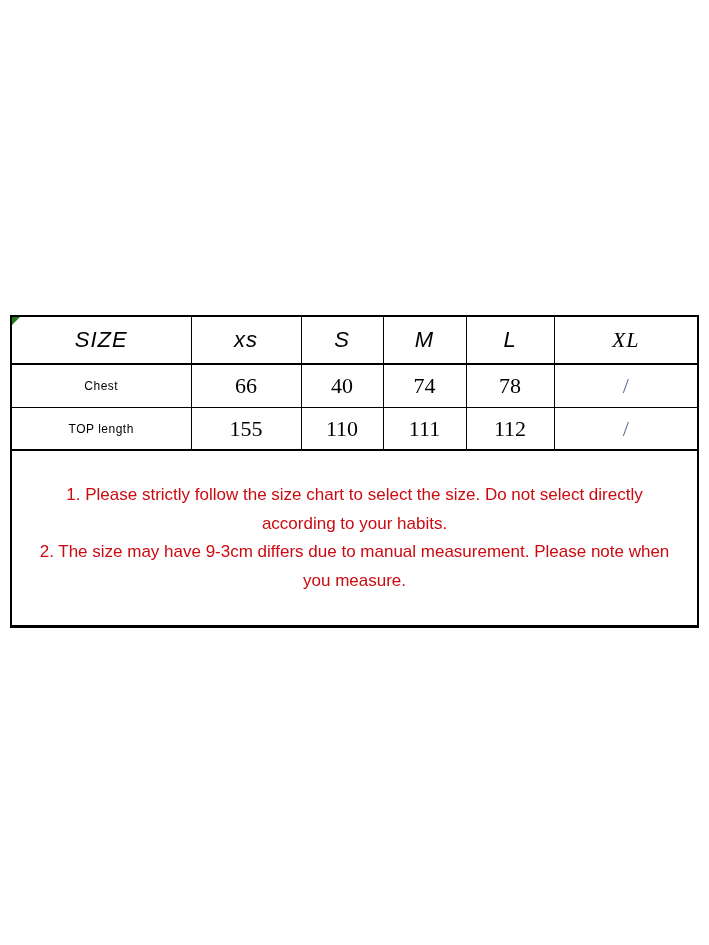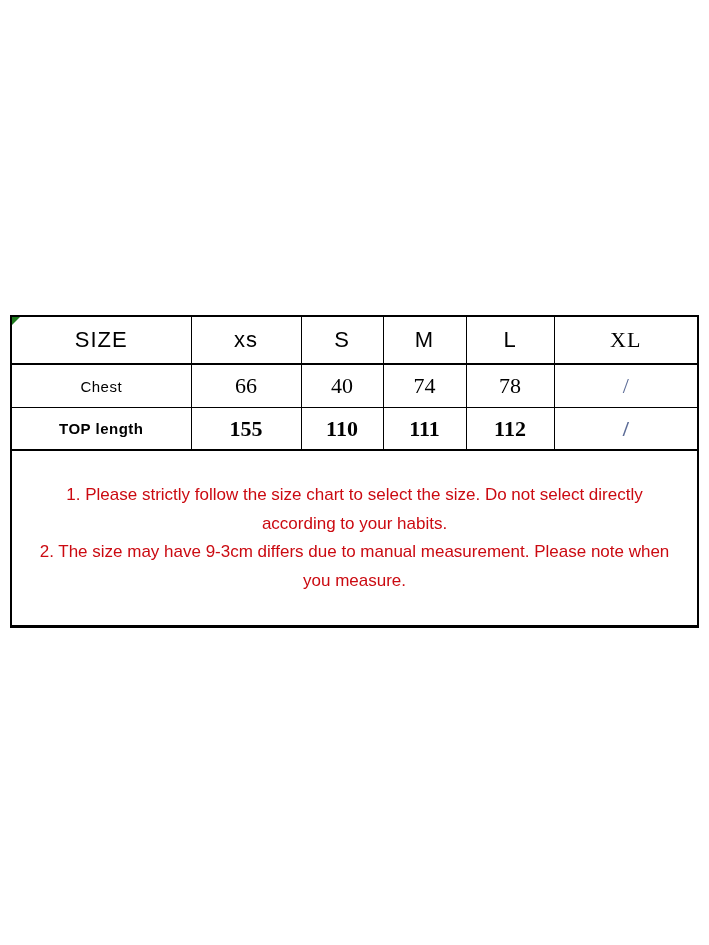--- a/index.html
+++ b/index.html
@@ -31,33 +31,33 @@
     text-align: center;
     vertical-align: middle;
     padding: 0;
     overflow: hidden;
   }
   tr.row-header td {
     height: 46px;
     border-bottom: 2px solid #000;
     font-size: 22px;
     letter-spacing: 1px;
+    font-style: italic;
   }
   tr.row-chest td { height: 42px; }
   tr.row-toplen td {
     height: 41px;
     border-bottom: 2px solid #000;
-    font-weight: bold;
   }
   tr.row-notes td {
     height: 174px;
     border-top: 2px solid #000;
   }
   .label-cell {
-    font-size: 15px;
+    font-size: 12px;
     letter-spacing: 0.5px;
   }
   .serif-cell {
     font-family: "Liberation Serif", serif;
     font-size: 22px;
     letter-spacing: 0;
     margin-left: 24px;
   }
   .xl-cell {
     font-family: "Liberation Serif", serif;

